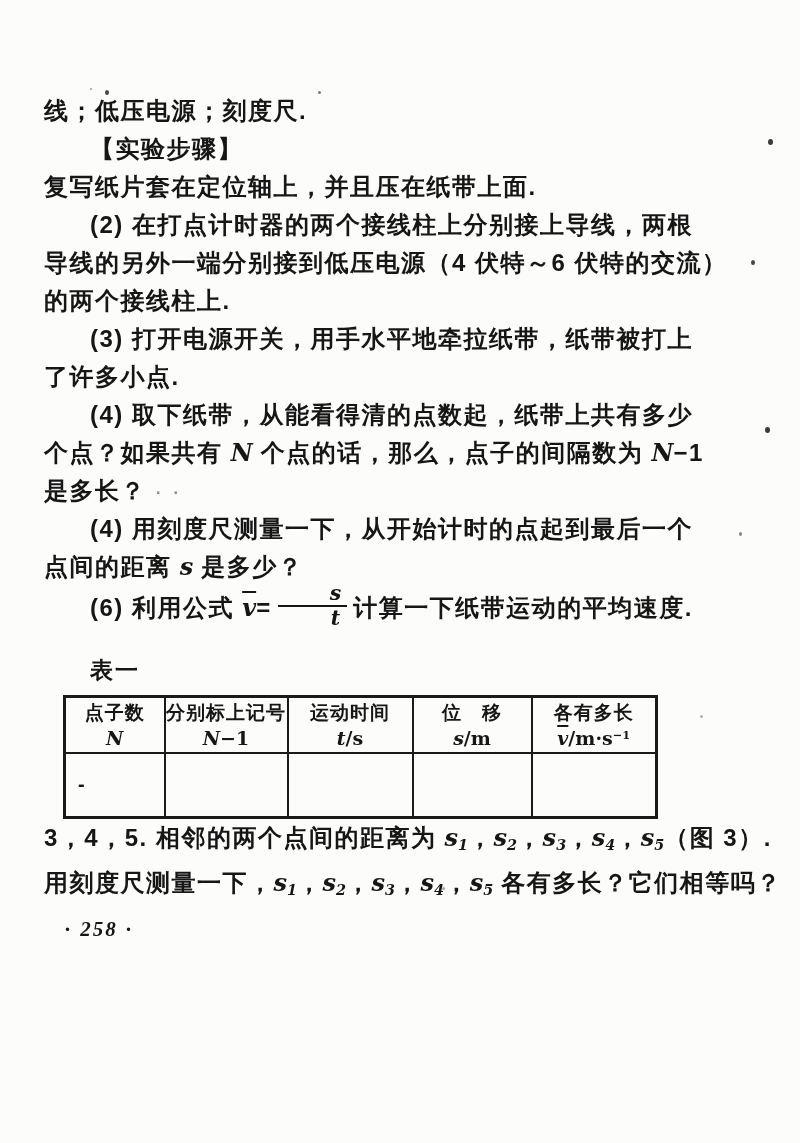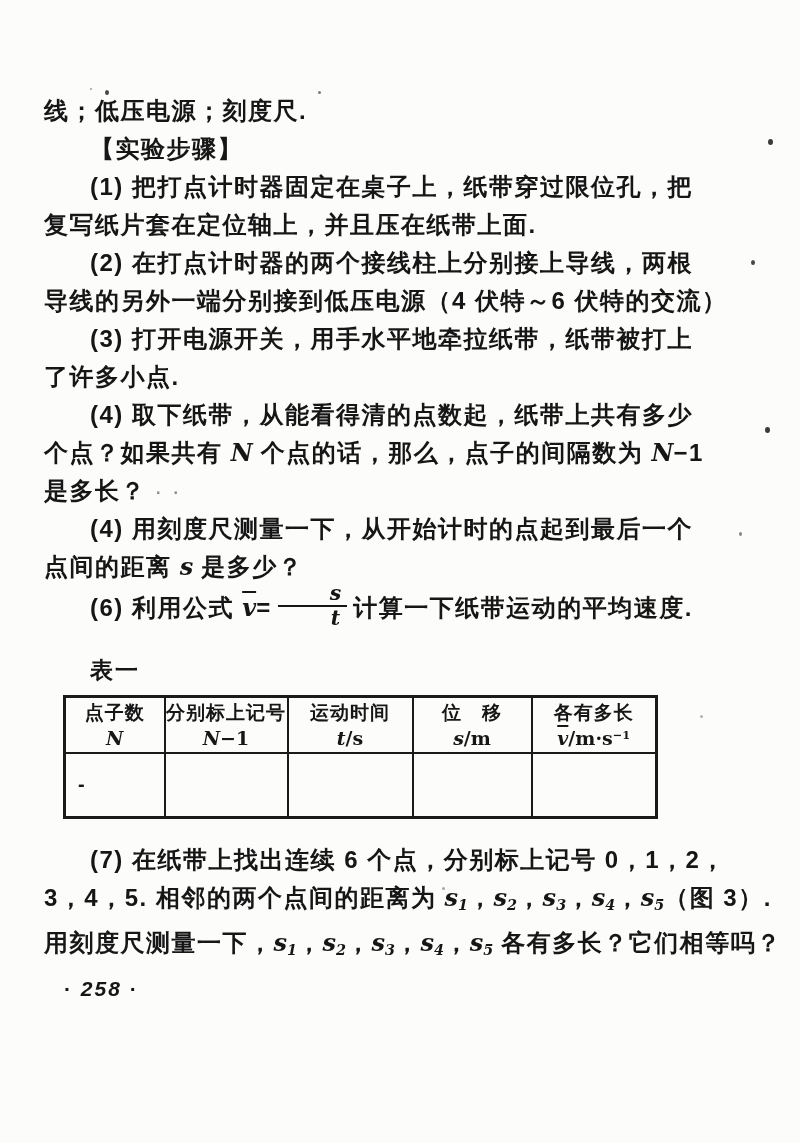--- a/index.html
+++ b/index.html
@@ -44,21 +44,21 @@
   table.exp{border-collapse:collapse;margin-left:19px;width:592px;table-layout:fixed;}
   table.exp{border:3px solid #1a1a1a;}
   .exp th,.exp td{border:2px solid #1a1a1a;text-align:center;vertical-align:middle;padding:0;}
   .exp th{height:54px;font-size:19px;font-weight:bold;letter-spacing:1px;}
   .exp th .u{display:block;font-family:"DejaVu Serif","Liberation Serif",serif;
              font-weight:600;font-size:19px;letter-spacing:0;margin-top:1px;}
   .exp td.cell{height:62px;font-size:20px;font-weight:bold;text-align:left;padding-left:12px;}
   
   .page-num{
     margin:8px 0 0 20px;font-size:21px;font-weight:bold;
-    font-family:Liberation Sans, sans-serif;letter-spacing:2px;
+    font-family:Liberation Serif, serif;letter-spacing:2px;
   }
   
   .speck{position:absolute;background:#262626;border-radius:50%;}
   .s1{left:105px;top:90px;width:4px;height:5px;opacity:.85;}
   .s2{left:318px;top:91px;width:3px;height:3px;opacity:.6;}
   .s3{left:768px;top:139px;width:5px;height:6px;opacity:.9;}
   .s4{left:751px;top:260px;width:4px;height:5px;opacity:.85;}
   .s5{left:765px;top:427px;width:5px;height:6px;opacity:.9;}
   .s6{left:739px;top:532px;width:3px;height:4px;opacity:.55;}
   .s7{left:90px;top:88px;width:2px;height:2px;opacity:.45;}
@@ -66,24 +66,24 @@
   .s9{left:700px;top:715px;width:3px;height:3px;opacity:.35;}
 </style>
 </head>
 <body>
 
 <div class="page">
 
   <div class="content">
     <div class="line">线；低压电源；刻度尺.</div>
     <div class="line indent">【实验步骤】</div>
-    <div class="line indent">(1) 把打点计时器固定在桌子上，纸带穿过限位孔，把</div>
     <div class="line">复写纸片套在定位轴上，并且压在纸带上面.</div>
     <div class="line indent">(2) 在打点计时器的两个接线柱上分别接上导线，两根</div>
     <div class="line">导线的另外一端分别接到低压电源（4 伏特～6 伏特的交流）</div>
+    <div class="line">的两个接线柱上.</div>
     <div class="line indent">(3) 打开电源开关，用手水平地牵拉纸带，纸带被打上</div>
     <div class="line">了许多小点.</div>
     <div class="line indent">(4) 取下纸带，从能看得清的点数起，纸带上共有多少</div>
     <div class="line">个点？如果共有 <span class="i">N</span> 个点的话，那么，点子的间隔数为 <span class="i">N</span>−1</div>
     <div class="line">是多长？<span class="dim"> · ·</span></div>
     <div class="line indent">(4) 用刻度尺测量一下，从开始计时的点起到最后一个</div>
     <div class="line">点间的距离 <span class="i">s</span> 是多少？</div>
     <div class="line indent">(6) 利用公式 <span class="b">v</span>=<span class="frac">
           <span class="fn">s</span>
           <span class="fd">t</span>
@@ -127,21 +127,20 @@
         <tr>
           <td class="cell">-</td>
           <td class="cell"></td>
           <td class="cell"></td>
           <td class="cell"></td>
           <td class="cell"></td>
         </tr>
       </tbody>
     </table>
 
-    <div class="line indent" style="margin-top:22px">(7) 在纸带上找出连续 6 个点，分别标上记号 0，1，2，</div>
     <div class="line">3，4，5. 相邻的两个点间的距离为 <span class="i">s</span><span class="sub">1</span>，<span class="i">s</span><span class="sub">2</span>，<span class="i">s</span><span class="sub">3</span>，<span class="i">s</span><span class="sub">4</span>，<span class="i">s</span><span class="sub">5</span>（图 3）.</div>
     <div class="line">用刻度尺测量一下，<span class="i">s</span><span class="sub">1</span>，<span class="i">s</span><span class="sub">2</span>，<span class="i">s</span><span class="sub">3</span>，<span class="i">s</span><span class="sub">4</span>，<span class="i">s</span><span class="sub">5</span> 各有多长？它们相等吗？</div>
 
     <div class="page-num">· <span class="pg">258</span> ·</div>
   </div>
 
   <div>
     <span class="speck s1"></span>
     <span class="speck s2"></span>
     <span class="speck s3"></span>

